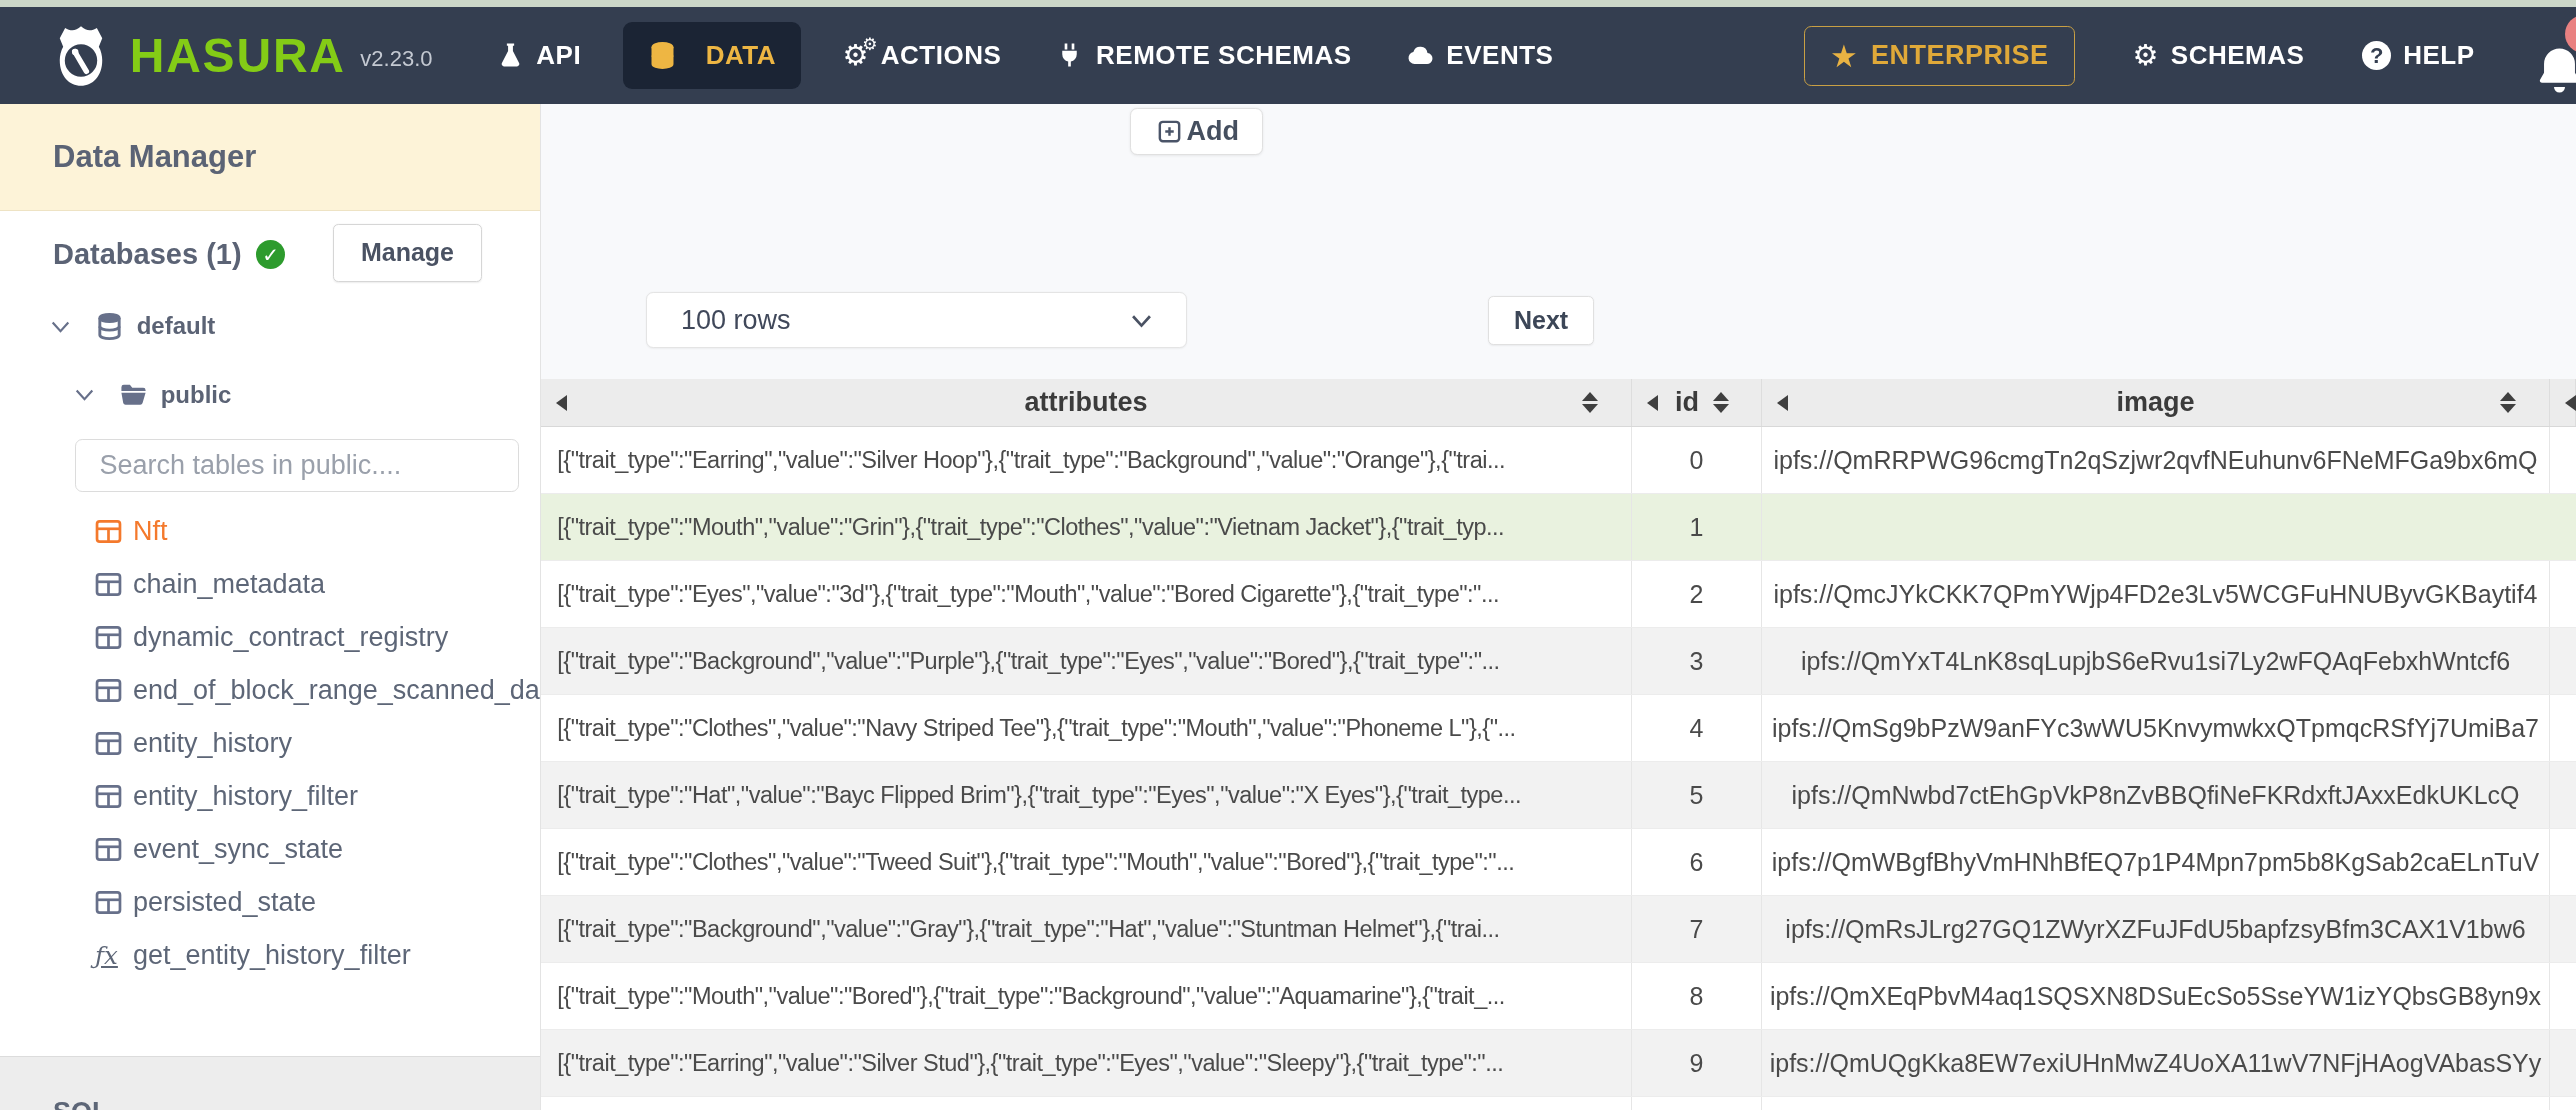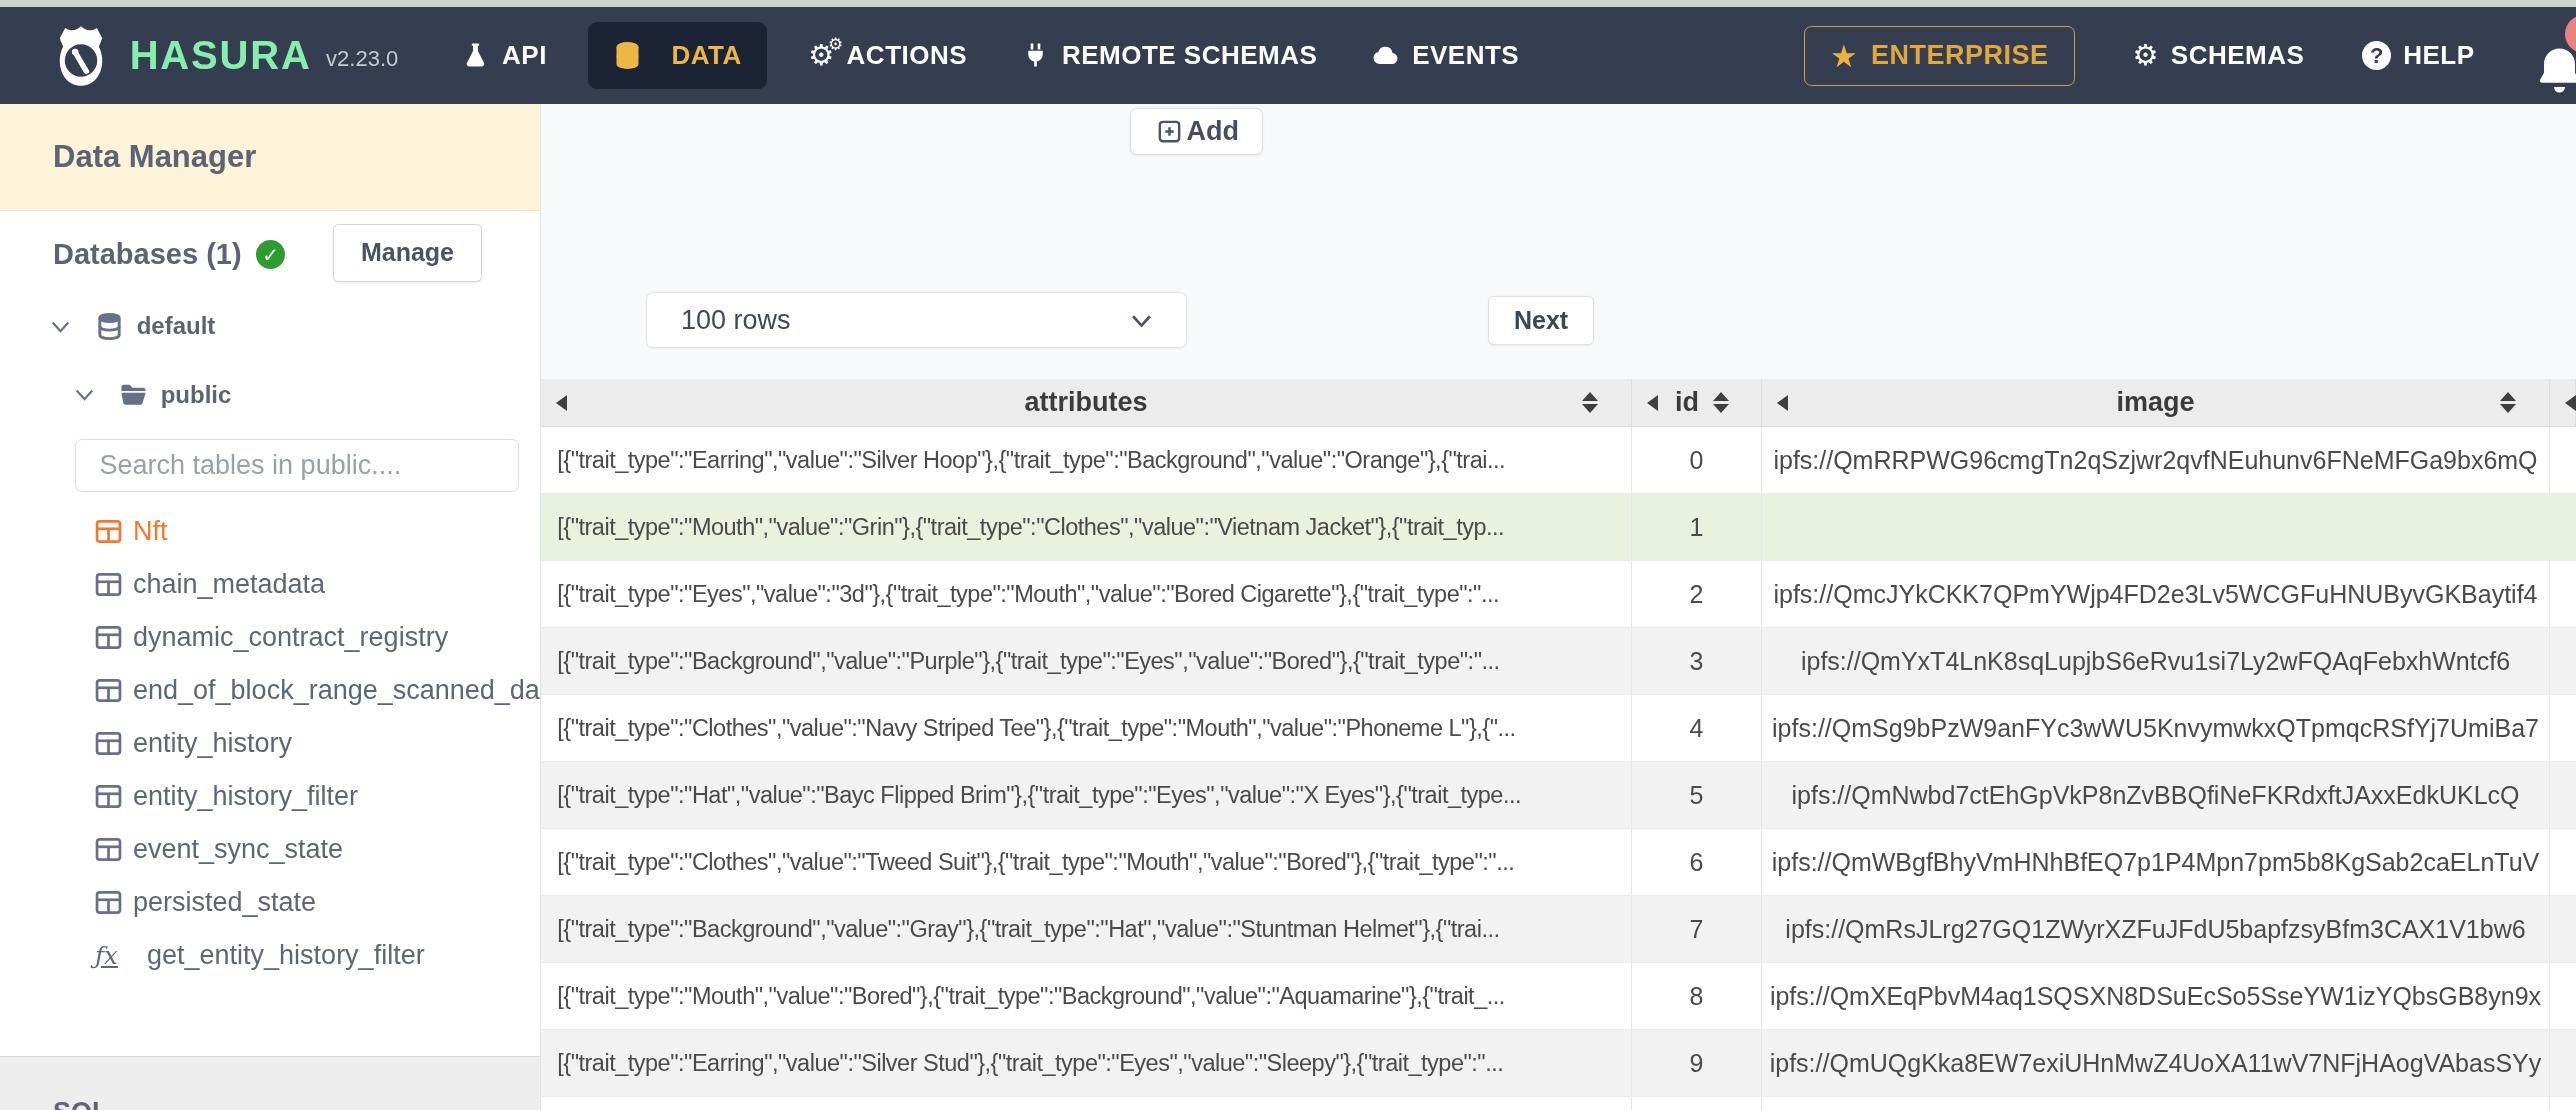--- a/index.html
+++ b/index.html
@@ -3,21 +3,21 @@
 <meta charset="utf-8">
 <style>
   * { margin:0; padding:0; box-sizing:border-box; }
   body { font-family:"Liberation Sans","DejaVu Sans",sans-serif; }
   .screen { position:relative; width:2576px; height:1110px; overflow:hidden; background:#f8f9fb; }
 
   
   .topstrip { position:absolute; top:0; left:0; width:100%; height:7.2px; background:#cbd6c8; }
   .navbar { position:absolute; top:7.2px; left:0; width:100%; height:97px; background:#343e50; display:flex; align-items:center; color:#fff; }
   .logo { margin-left:45px; width:72px; height:72px; flex:none; }
-  .brand { margin-left:12.7px; font-size:40px; font-weight:bold; letter-spacing:1.8px; color:#86efac; }
+  .brand { margin-left:12.7px; font-size:48px; font-weight:bold; letter-spacing:1.8px; color:#84cc16; }
   .version { margin-left:14.5px; font-size:22px; color:#c4c9d2; margin-top:7.2px; }
   .nav-links { display:flex; align-items:center; margin-left:36px; }
   .nav-item { display:flex; align-items:center; gap:11.8px; padding:0 27px; font-size:26px; font-weight:bold; letter-spacing:0.5px; color:#fff; cursor:pointer; white-space:nowrap; }
   .nav-item.active { background:#1b2434; border-radius:9px; padding:18px 25px; margin:0 14.5px; color:#eeb643;gap:29px; }
   .nav-item.active svg { fill:#eeb643; stroke:#eeb643; }
   .nav-ic { width:29px; height:29px; flex:none; display:inline-flex; }
   .glyph-ic { font-size:29px; font-weight:normal; line-height:1; font-family:"DejaVu Sans",sans-serif; }
   .gears-icon { position:relative; }
   .gears-icon i { position:absolute; font-style:normal; font-size:17px; right:-9px; top:-5.4px; }
   .nav-right { display:flex; align-items:center; gap:58px; margin-left:auto; margin-right:0; }
@@ -41,21 +41,21 @@
   .chev { width:25px; height:25px; margin-right:22px; flex:none; }
   .tree-ic { width:29px; height:29px; margin-right:12.7px; flex:none; color:#67708a; }
   .search-box { margin:16.3px 0 0 75px; width:444px; height:53px; border:0.9px solid #dcdcdc; border-radius:7.2px; background:#fff; display:flex; align-items:center; }
   .search-box input { border:none; outline:none; width:100%; font-size:27px; color:#555; padding:0 23.5px; font-family:inherit; background:transparent; }
   .search-box input::placeholder { color:#9aa0ab; }
   .tbl-list { margin-top:12.7px; }
   .tbl-item { display:flex; align-items:center; height:53px; padding-left:95px; font-size:27px; color:#5d6677; cursor:pointer; }
   .tbl-item .tbl-ic { width:27px; height:27px; margin-right:11px; color:#67708a; flex:none; }
   .tbl-item.active { color:#f4792c; }
   .tbl-item.active .tbl-ic { color:#f4792c; }
-  .fx-ic { font-style:italic; font-family:"DejaVu Serif",serif; font-size:24.5px; color:#5d6677; margin-right:25px; width:27px; flex:none;text-decoration:underline; }
+  .fx-ic { font-style:italic; font-family:"DejaVu Serif",serif; font-size:24.5px; color:#5d6677; margin-right:11px; width:27px; flex:none;text-decoration:underline; }
   .sb-bottom { position:absolute; left:0; bottom:0; width:100%; height:54px; background:#ededed; border-top:0.9px solid #dcdcdc; }
   .sb-bottom .sql-label { position:absolute; left:53px; top:40px; font-size:27px; font-weight:bold; color:#5d6677; }
 
   
   .main { position:absolute; top:104px; left:541px; width:2035px; height:1006px; background:#f8f9fb; }
   .add-btn { position:absolute; left:589px; top:3.6px; height:47px; padding:0 23.5px; background:#fff; border:0.9px solid #e0e0e0; border-radius:7.2px; box-shadow:0 0.9px 2.7px rgba(0,0,0,.07); display:flex; align-items:center; gap:3px; font-size:27px; font-weight:bold; color:#454f5f; cursor:pointer; }
   .add-btn svg { width:29px; height:29px; }
   .rows-select { position:absolute; left:105px; top:188px; width:541px; height:56px; background:#fff; border:0.9px solid #e4e4e4; border-radius:7.2px; box-shadow:0 0.9px 1.8px rgba(0,0,0,.05); display:flex; align-items:center; font-size:27px; color:#40485a; cursor:pointer; }
   .rows-select .val { padding-left:34px; }
   .rows-select .sel-chev { position:absolute; right:31px; width:27px; height:27px; }

